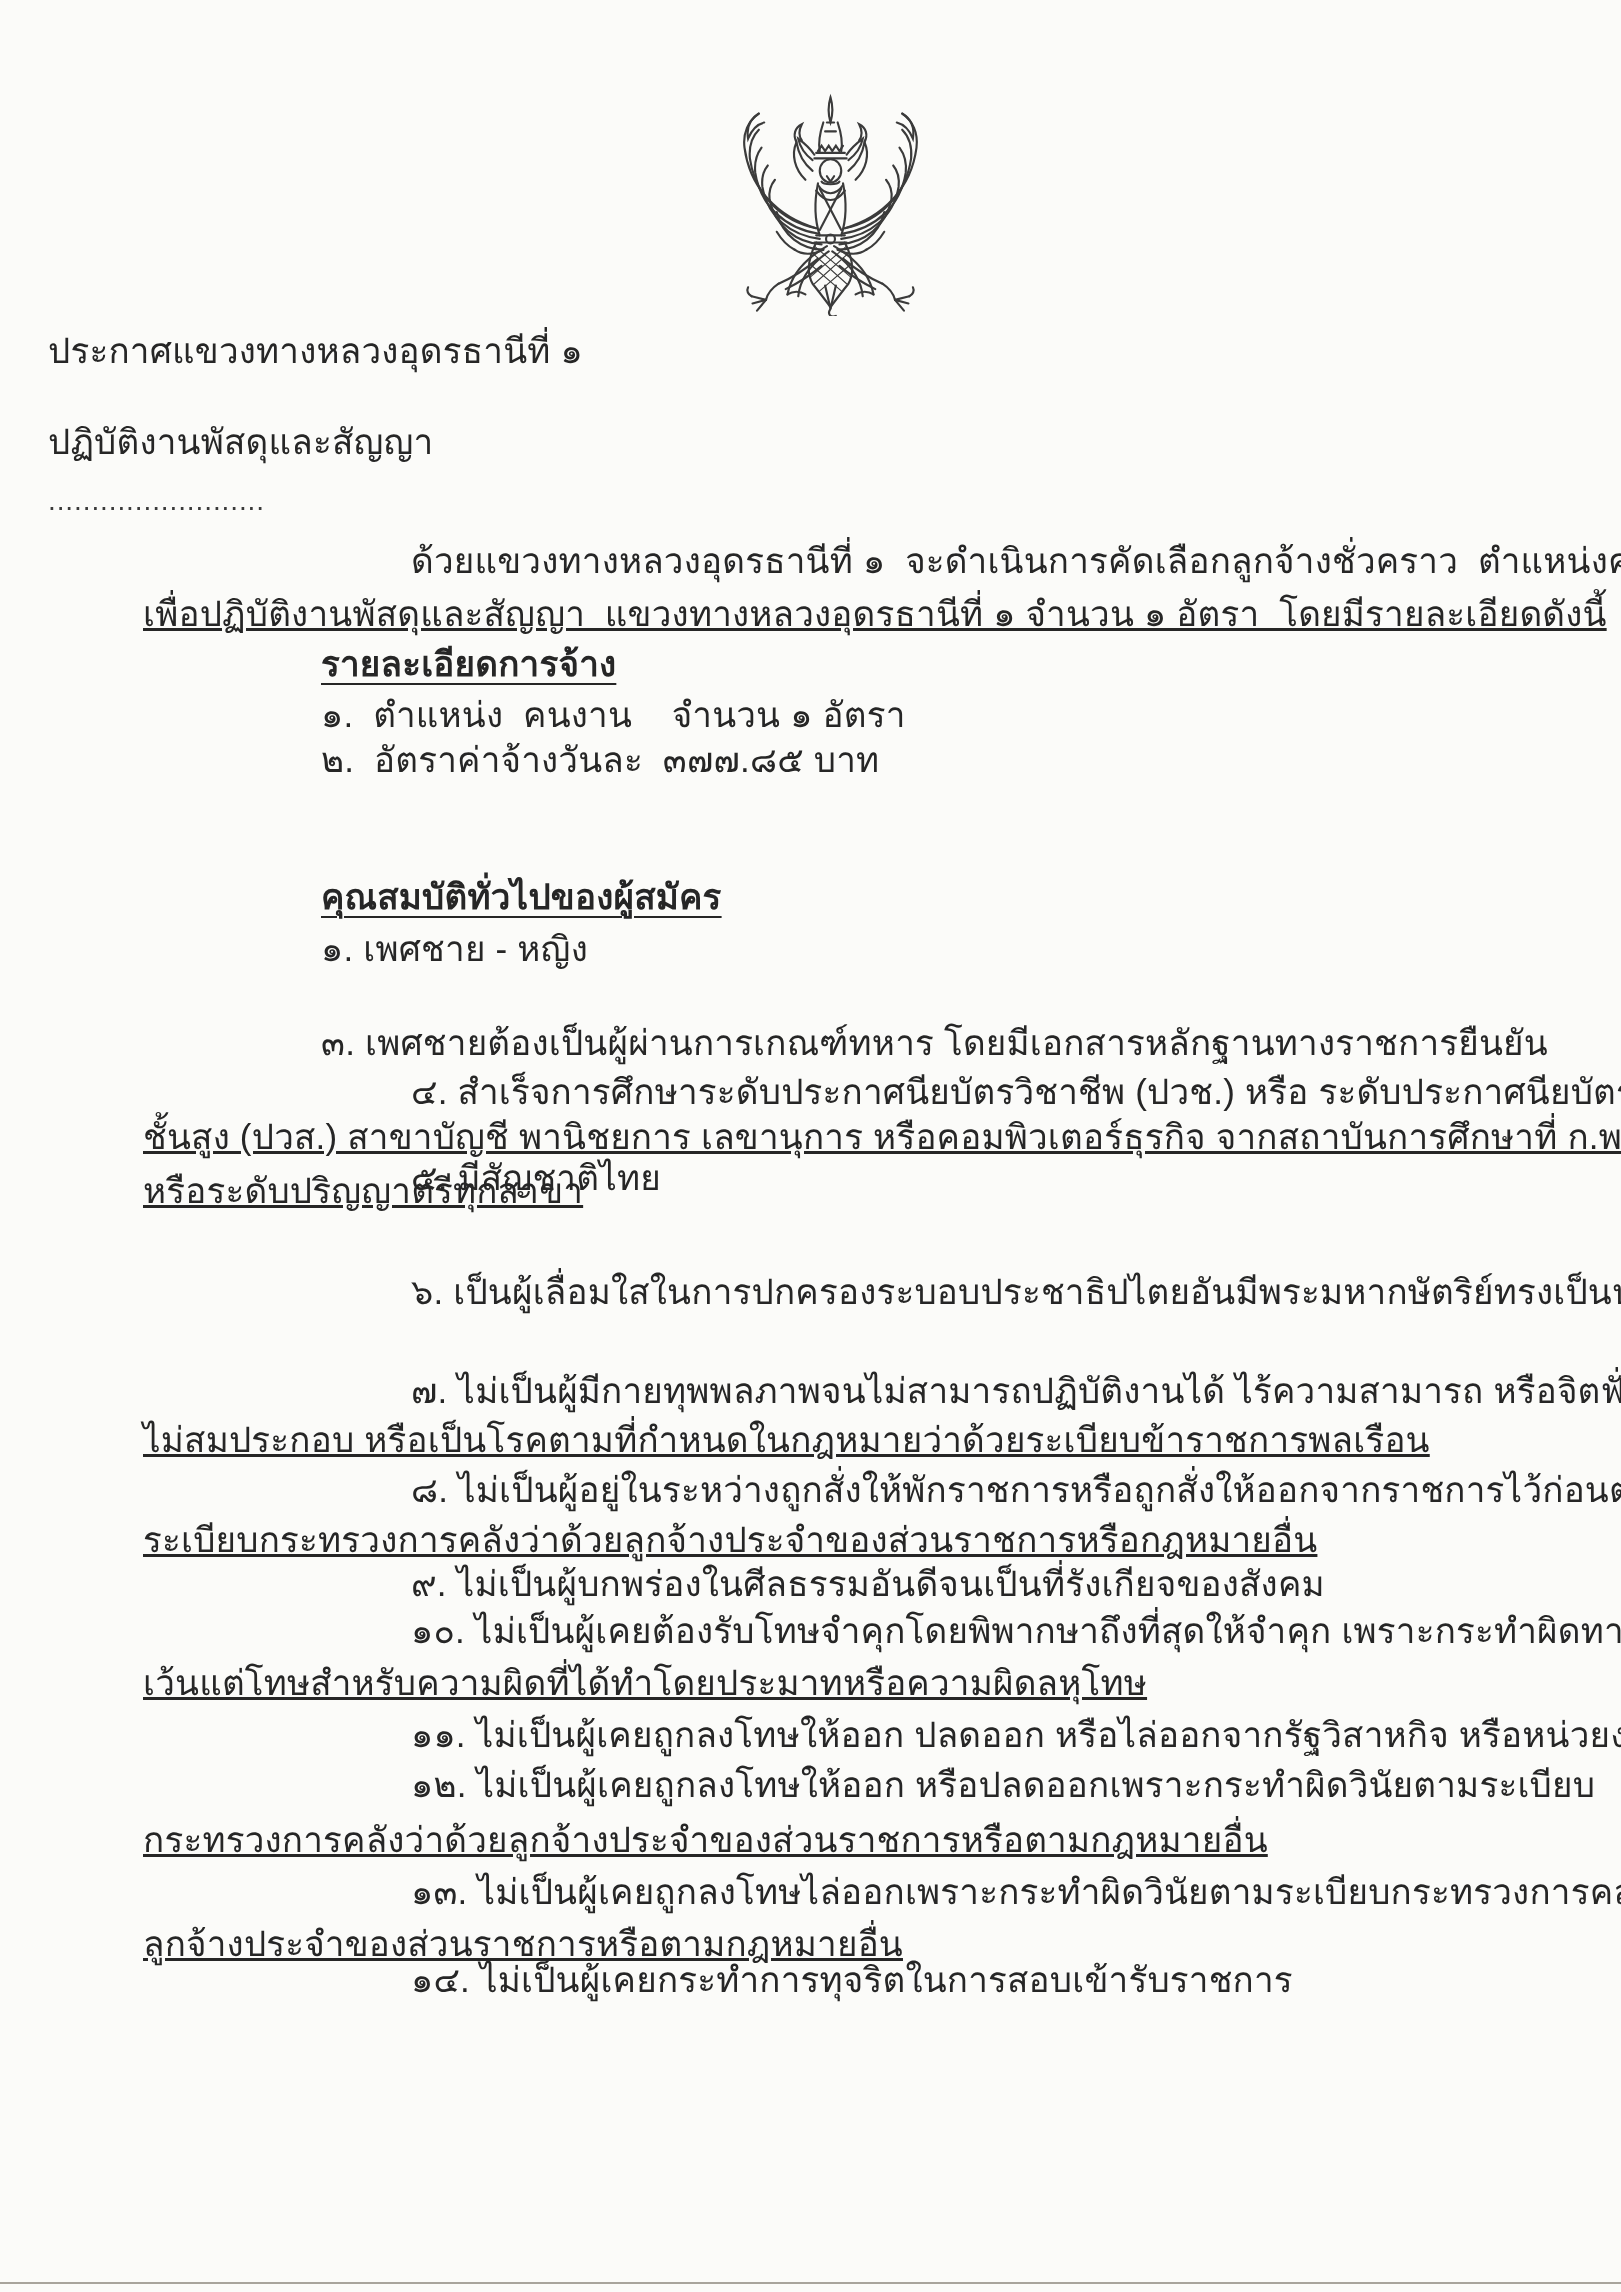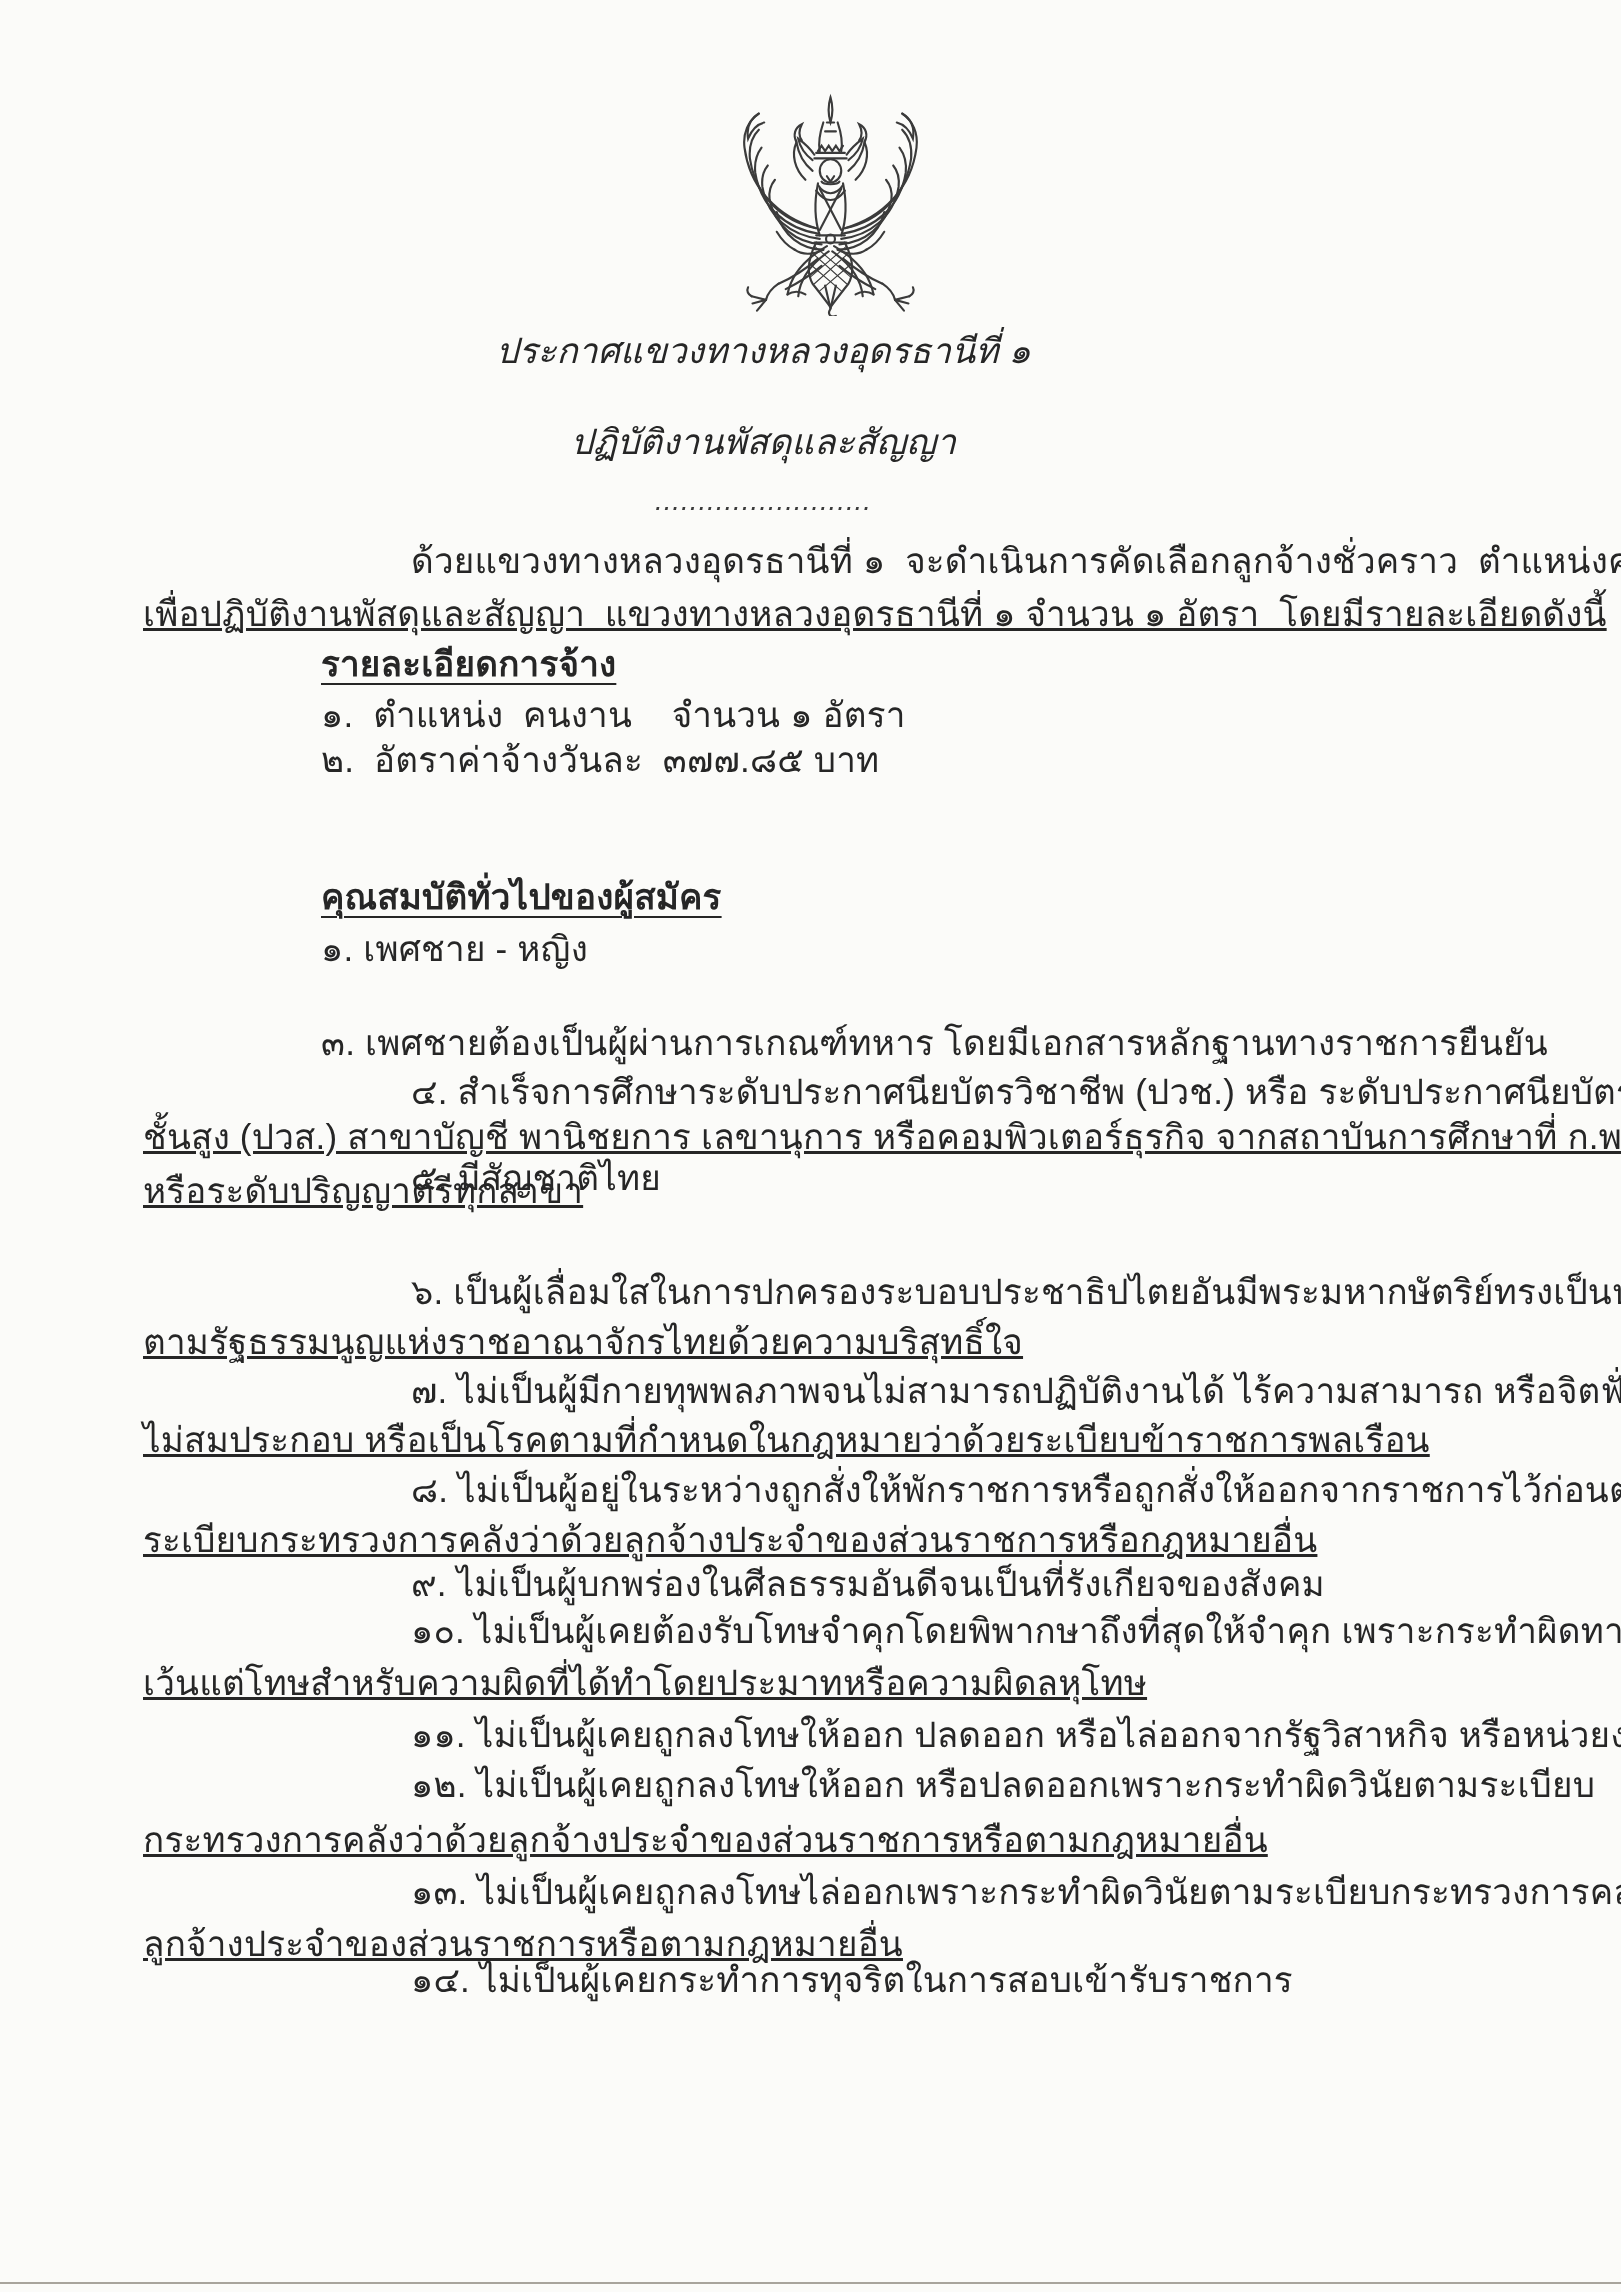--- a/index.html
+++ b/index.html
@@ -12,21 +12,21 @@
     color:#262626;
   }
   .ln {
     position:absolute;
     font-size:35px;
     line-height:1.35;
     white-space:pre;
     color:#262626;
     letter-spacing:0.2px;
   }
-  .center   { left:48px; width:1431px; text-align:center; white-space:pre-wrap;font-style:italic; }
+  .center   { left:48px; width:1431px; white-space:pre-wrap; }
   .x-margin { left:143px;text-decoration:underline; }
   .x-item   { left:321px; }
   .x-indent { left:411px; }
   .heading  {
     font-weight:bold;
     text-decoration:underline;
     text-decoration-thickness:2.4px;
     text-underline-offset:6.6px;
   }
   .dots { font-size:28px; letter-spacing:0.9px; color:#3a3a3a; }
@@ -130,21 +130,20 @@
   <div class="ln x-item" style="top:925px">๑. เพศชาย - หญิง</div>
   <div class="ln x-item" style="top:1019px">๓. เพศชายต้องเป็นผู้ผ่านการเกณฑ์ทหาร โดยมีเอกสารหลักฐานทางราชการยืนยัน</div>
 
   <div class="ln x-indent" style="top:1068px">๔. สำเร็จการศึกษาระดับประกาศนียบัตรวิชาชีพ (ปวช.) หรือ ระดับประกาศนียบัตรวิชาชีพ</div>
   <div class="ln x-margin" style="top:1113px">ชั้นสูง (ปวส.) สาขาบัญชี พานิชยการ เลขานุการ หรือคอมพิวเตอร์ธุรกิจ จากสถาบันการศึกษาที่ ก.พ.รับรอง</div>
   <div class="ln x-margin" style="top:1167px">หรือระดับปริญญาตรีทุกสาขา</div>
 
   <div class="ln x-indent" style="top:1154px">๕. มีสัญชาติไทย</div>
 
   <div class="ln x-indent" style="top:1268px">๖. เป็นผู้เลื่อมใสในการปกครองระบอบประชาธิปไตยอันมีพระมหากษัตริย์ทรงเป็นประมุข</div>
-  <div class="ln x-margin" style="top:1318px">ตามรัฐธรรมนูญแห่งราชอาณาจักรไทยด้วยความบริสุทธิ์ใจ</div>
 
   <div class="ln x-indent" style="top:1367px">๗. ไม่เป็นผู้มีกายทุพพลภาพจนไม่สามารถปฏิบัติงานได้ ไร้ความสามารถ หรือจิตฟั่นเฟือน</div>
   <div class="ln x-margin" style="top:1416px">ไม่สมประกอบ หรือเป็นโรคตามที่กำหนดในกฎหมายว่าด้วยระเบียบข้าราชการพลเรือน</div>
 
   <div class="ln x-indent" style="top:1466px">๘. ไม่เป็นผู้อยู่ในระหว่างถูกสั่งให้พักราชการหรือถูกสั่งให้ออกจากราชการไว้ก่อนตาม</div>
   <div class="ln x-margin" style="top:1516px">ระเบียบกระทรวงการคลังว่าด้วยลูกจ้างประจำของส่วนราชการหรือกฎหมายอื่น</div>
 
   <div class="ln x-indent" style="top:1560px">๙. ไม่เป็นผู้บกพร่องในศีลธรรมอันดีจนเป็นที่รังเกียจของสังคม</div>
 
   <div class="ln x-indent" style="top:1607px">๑๐. ไม่เป็นผู้เคยต้องรับโทษจำคุกโดยพิพากษาถึงที่สุดให้จำคุก เพราะกระทำผิดทางอาญา</div>

